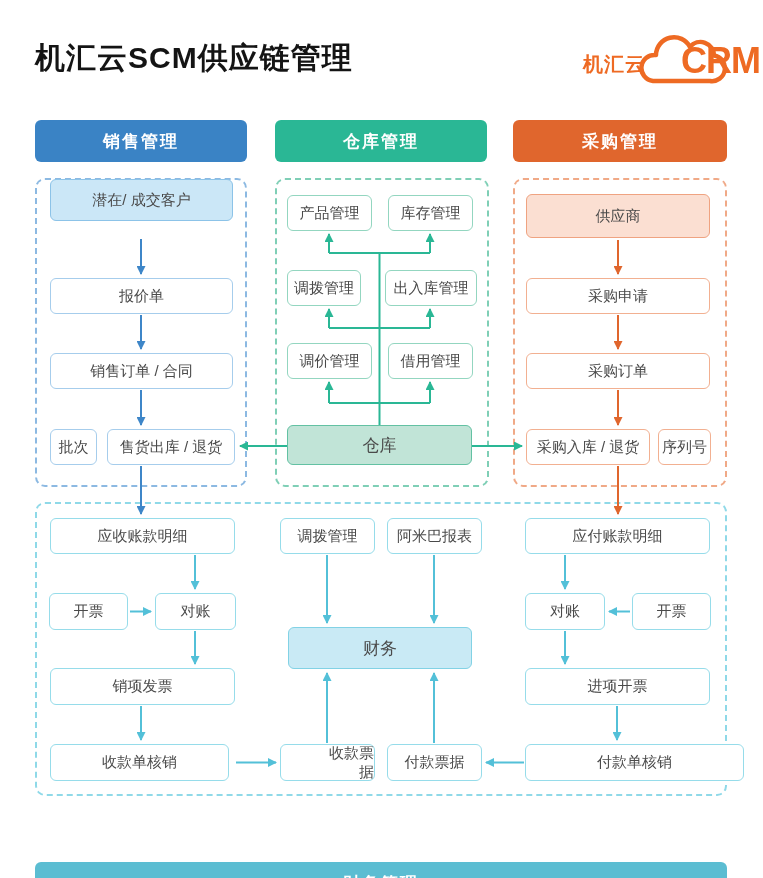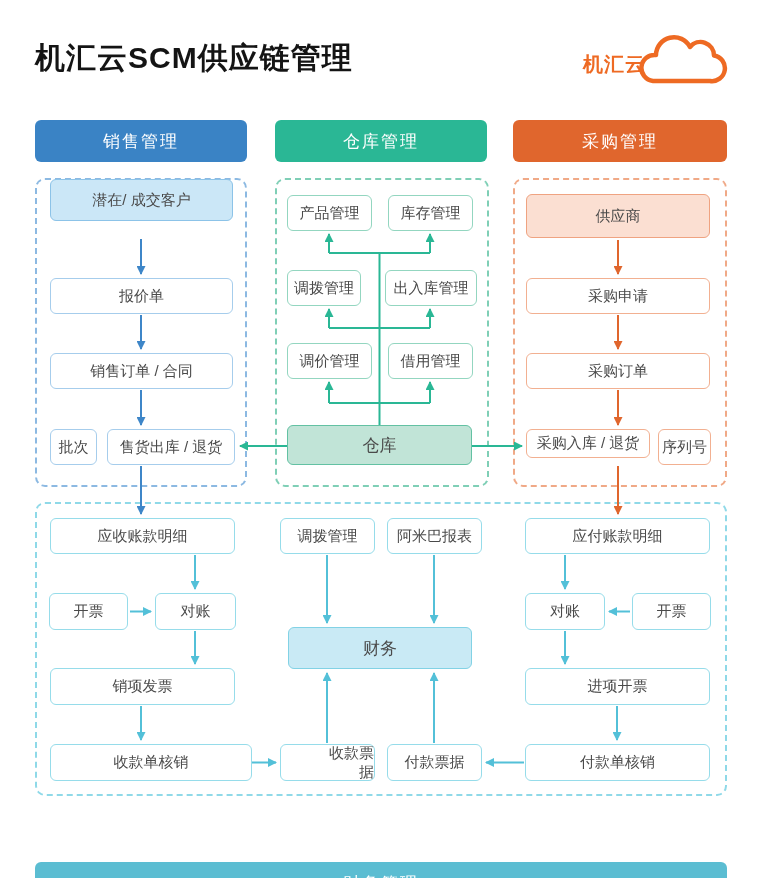--- a/index.html
+++ b/index.html
@@ -4,21 +4,21 @@
 <style>
   html,body{margin:0;padding:0;background:#ffffff;}
   body{width:763px;height:878px;position:relative;font-family:"Liberation Sans","DejaVu Sans",sans-serif;overflow:hidden;}
   .abs{position:absolute;text-align:right;}
   .page-title{left:35px;top:38px;font-size:30px;font-weight:900;color:#141414;letter-spacing:1px;}
   
   .logo{left:568px;top:34px;width:168px;height:56px;}
   .logo .cloud-text{position:absolute;left:15px;top:17px;font-size:20px;font-weight:700;color:#ee6a23;letter-spacing:1px;}
   .logo .brand{position:absolute;left:113px;top:6px;font-size:36px;font-weight:800;color:#ee6a23;letter-spacing:-1px;}
   
-  .col-header{height:42px;border-radius:6px;color:#fff;font-size:17px;font-weight:400;display:flex;align-items:center;justify-content:center;letter-spacing:2px;}
+  .col-header{height:42px;border-radius:6px;color:#fff;font-size:17px;font-weight:700;display:flex;align-items:center;justify-content:center;letter-spacing:2px;}
   .hdr-sales{background:#3a83c5;}
   .hdr-warehouse{background:#2ab795;}
   .hdr-purchase{background:#e0662d;}
   .hdr-finance{background:#5bbdd2;}
   
   .dash{border:2px dashed;border-radius:10px;background:transparent;}
   .dash-blue{border-color:#8cb9e2;}
   .dash-green{border-color:#7fcfb6;}
   .dash-orange{border-color:#f0a987;}
   .dash-cyan{border-color:#8fd9e8;}
@@ -38,20 +38,21 @@
 </head>
 <body>
 
 <div class="abs page-title">机汇云SCM供应链管理</div>
 
 <div class="abs logo">
   <svg width="110" height="56" viewBox="0 0 110 56">
     <path d="M 84 47 H 27 A 13 13 0 1 1 30 21 A 18 18 0 0 1 64 13 A 13.5 13.5 0 0 1 88 21.5 A 12.8 12.8 0 1 1 84 47 Z" fill="#ffffff" stroke="#ee6a23" stroke-width="4.5" stroke-linejoin="round"></path>
   </svg>
   <span class="cloud-text">机汇云</span>
+  <span class="brand">CRM</span>
 </div>
 
 <div class="abs col-header hdr-sales" style="left:35px;top:120px;width:212px;">销售管理</div>
 <div class="abs col-header hdr-warehouse" style="left:275px;top:120px;width:212px;">仓库管理</div>
 <div class="abs col-header hdr-purchase" style="left:513px;top:120px;width:214px;">采购管理</div>
 
 <div class="abs dash dash-blue" style="left:35px;top:178px;width:208px;height:305px;"></div>
 <div class="abs dash dash-green" style="left:275px;top:178px;width:210px;height:305px;"></div>
 <div class="abs dash dash-orange" style="left:513px;top:178px;width:210px;height:305px;"></div>
 <div class="abs dash dash-cyan" style="left:35px;top:502px;width:688px;height:290px;"></div>
@@ -125,34 +126,34 @@
 <div class="abs box b-green" style="left:388px;top:195px;width:85px;height:36px;">库存管理</div>
 <div class="abs box b-green" style="left:287px;top:270px;width:74px;height:36px;">调拨管理</div>
 <div class="abs box b-green" style="left:385px;top:270px;width:92px;height:36px;">出入库管理</div>
 <div class="abs box b-green" style="left:287px;top:343px;width:85px;height:36px;">调价管理</div>
 <div class="abs box b-green" style="left:388px;top:343px;width:85px;height:36px;">借用管理</div>
 <div class="abs box fill-green hub" style="left:287px;top:425px;width:185px;height:40px;">仓库</div>
 
 <div class="abs box fill-orange" style="left:526px;top:194px;width:184px;height:44px;">供应商</div>
 <div class="abs box b-orange" style="left:526px;top:278px;width:184px;height:36px;">采购申请</div>
 <div class="abs box b-orange" style="left:526px;top:353px;width:184px;height:36px;">采购订单</div>
-<div class="abs box b-orange" style="left:526px;top:429px;width:124px;height:29px;">采购入库 / 退货</div>
+<div class="abs box b-orange" style="left:526px;top:429px;width:124px;height:36px;">采购入库 / 退货</div>
 <div class="abs box b-orange" style="left:658px;top:429px;width:53px;height:36px;">序列号</div>
 
 <div class="abs box b-cyan" style="left:50px;top:518px;width:185px;height:36px;">应收账款明细</div>
 <div class="abs box b-cyan" style="left:49px;top:593px;width:79px;height:37px;">开票</div>
 <div class="abs box b-cyan" style="left:155px;top:593px;width:81px;height:37px;">对账</div>
 <div class="abs box b-cyan" style="left:50px;top:668px;width:185px;height:37px;">销项发票</div>
-<div class="abs box b-cyan" style="left:50px;top:744px;width:202px;height:37px;">收款单核销</div>
+<div class="abs box b-cyan" style="left:50px;top:744px;width:179px;height:37px;">收款单核销</div>
 
 <div class="abs box b-cyan" style="left:280px;top:518px;width:95px;height:36px;">调拨管理</div>
 <div class="abs box b-cyan" style="left:387px;top:518px;width:95px;height:36px;">阿米巴报表</div>
 <div class="abs box fill-cyan hub" style="left:288px;top:627px;width:184px;height:42px;">财务</div>
 <div class="abs box b-cyan" style="left:280px;top:744px;width:95px;height:37px;padding-left:46px;">收款票据</div>
 <div class="abs box b-cyan" style="left:387px;top:744px;width:95px;height:37px;">付款票据</div>
 
 <div class="abs box b-cyan" style="left:525px;top:518px;width:185px;height:36px;">应付账款明细</div>
 <div class="abs box b-cyan" style="left:525px;top:593px;width:80px;height:37px;">对账</div>
 <div class="abs box b-cyan" style="left:632px;top:593px;width:79px;height:37px;">开票</div>
 <div class="abs box b-cyan" style="left:525px;top:668px;width:185px;height:37px;">进项开票</div>
-<div class="abs box b-cyan" style="left:525px;top:744px;width:185px;height:37px;">付款单核销</div>
+<div class="abs box b-cyan" style="left:525px;top:744px;width:219px;height:37px;">付款单核销</div>
 
 <div class="abs col-header hdr-finance" style="left:35px;top:818px;width:692px;margin-top:44px;">财务管理</div>
 
 </body></html>

